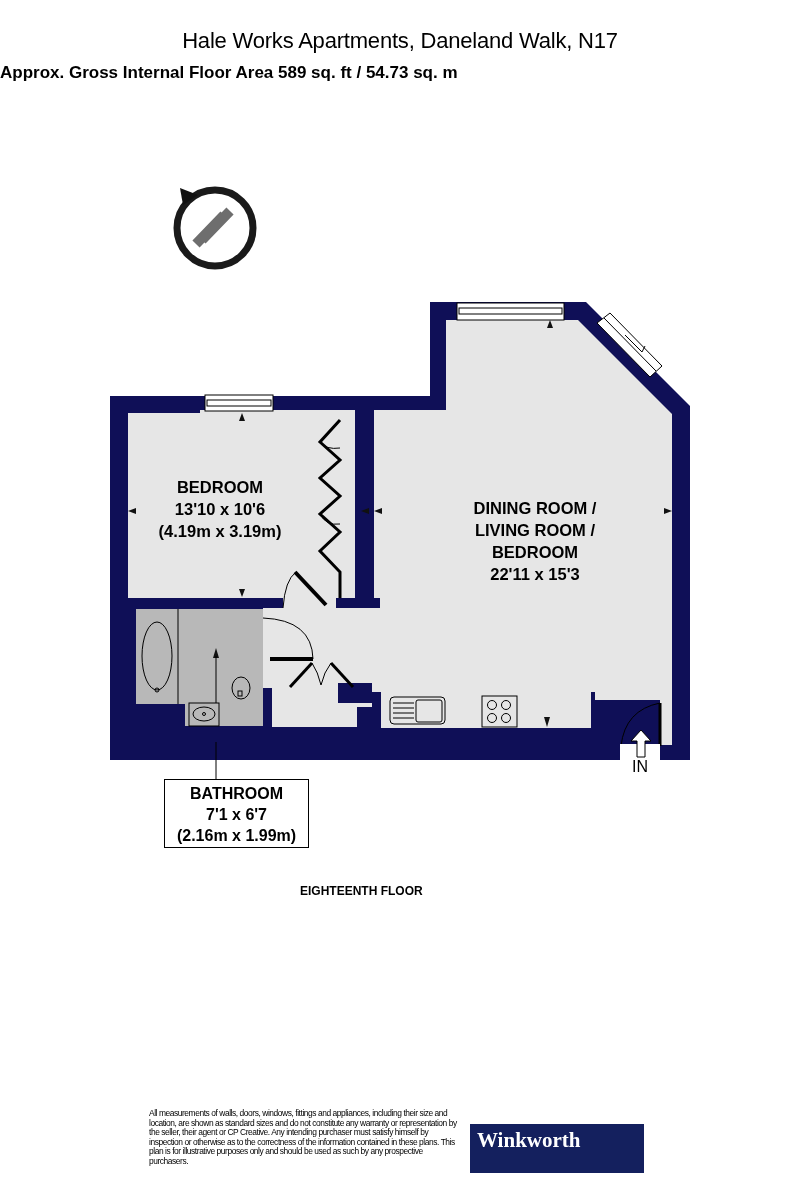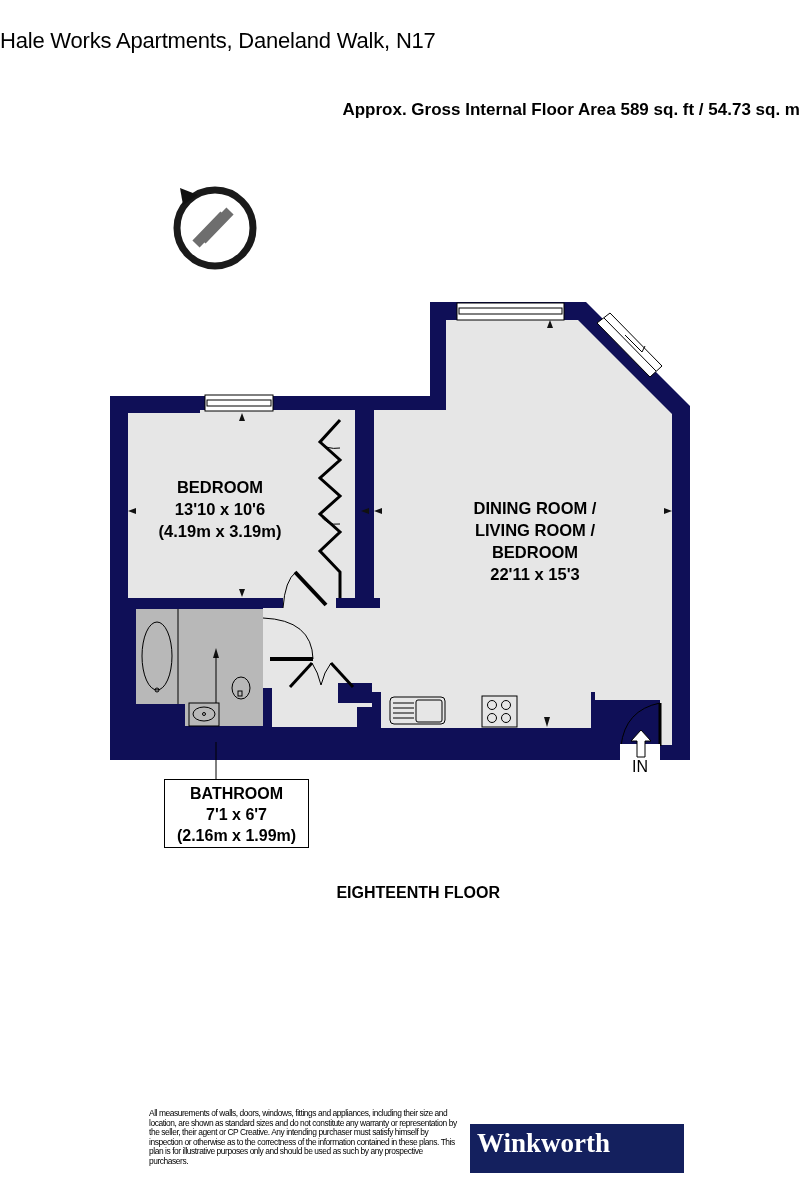--- a/index.html
+++ b/index.html
@@ -1,25 +1,25 @@
 <!DOCTYPE html>
 <html><head>
   <meta charset="utf-8">
   <style>
     html, body { margin: 0; padding: 0; background: #ffffff; }
     body { width: 800px; height: 1200px; position: relative; overflow: hidden; font-family: "Liberation Sans", sans-serif; color: #000; }
-    .title { position: absolute; left: 0; width: 800px; top: 28px; font-size: 22px; font-weight: normal; letter-spacing: -0.2px; }
-    .subtitle { position: absolute; left: 0; width: 800px; text-align: right; top: 63px; font-size: 17px; font-weight: bold; margin-top: 37px; }
+    .title { position: absolute; left: 0; width: 800px; text-align: center; top: 28px; font-size: 22px; font-weight: normal; letter-spacing: -0.2px; }
+    .subtitle { position: absolute; left: 0; width: 800px; text-align: left; top: 63px; font-size: 17px; font-weight: bold; }
     svg.plan { position: absolute; left: 0; top: 0; }
     .room-label { position: absolute; text-align: center; font-weight: bold; font-size: 16.5px; line-height: 22px; white-space: nowrap; }
     .bath-box { position: absolute; left: 144px; top: 779px; width: 145px; height: 69px; border: 1px solid #000; box-sizing: border-box; background: #fff; text-align: center; font-weight: bold; font-size: 16px; line-height: 21px; padding-top: 3px; margin-left: 20px; }
-    .floor-name { position: absolute; left: 300px; top: 884px; width: 200px; text-align: right; font-weight: bold; font-size: 16px; }
+    .floor-name { position: absolute; left: 300px; top: 884px; width: 200px; text-align: left; font-weight: bold; font-size: 12px; }
     .in-label { position: absolute; left: 632px; top: 758px; font-size: 16px; }
     .disclaimer { position: absolute; left: 149px; top: 1109px; width: 320px; font-size: 8.6px; line-height: 9.6px; letter-spacing: -0.45px; transform: scaleX(0.98); transform-origin: left top; }
-    .brand { position: absolute; left: 470px; top: 1124px; width: 214px; height: 49px; background: #14205e; color: #fff; font-family: "Liberation Serif", serif; font-weight: bold; font-size: 27px; box-sizing: border-box; padding: 4px 0 0 7px; }
+    .brand { position: absolute; left: 470px; top: 1124px; width: 174px; height: 49px; background: #14205e; color: #fff; font-family: "Liberation Serif", serif; font-weight: bold; font-size: 21px; box-sizing: border-box; padding: 4px 0 0 7px; }
   </style>
 </head>
 <body>
 
 <div class="title">Hale Works Apartments, Daneland Walk, N17</div>
 <div class="subtitle">Approx. Gross Internal Floor Area 589 sq. ft / 54.73 sq. m</div>
 
 <svg class="plan" width="800" height="1200" viewBox="0 0 800 1200">
 
   <g>

